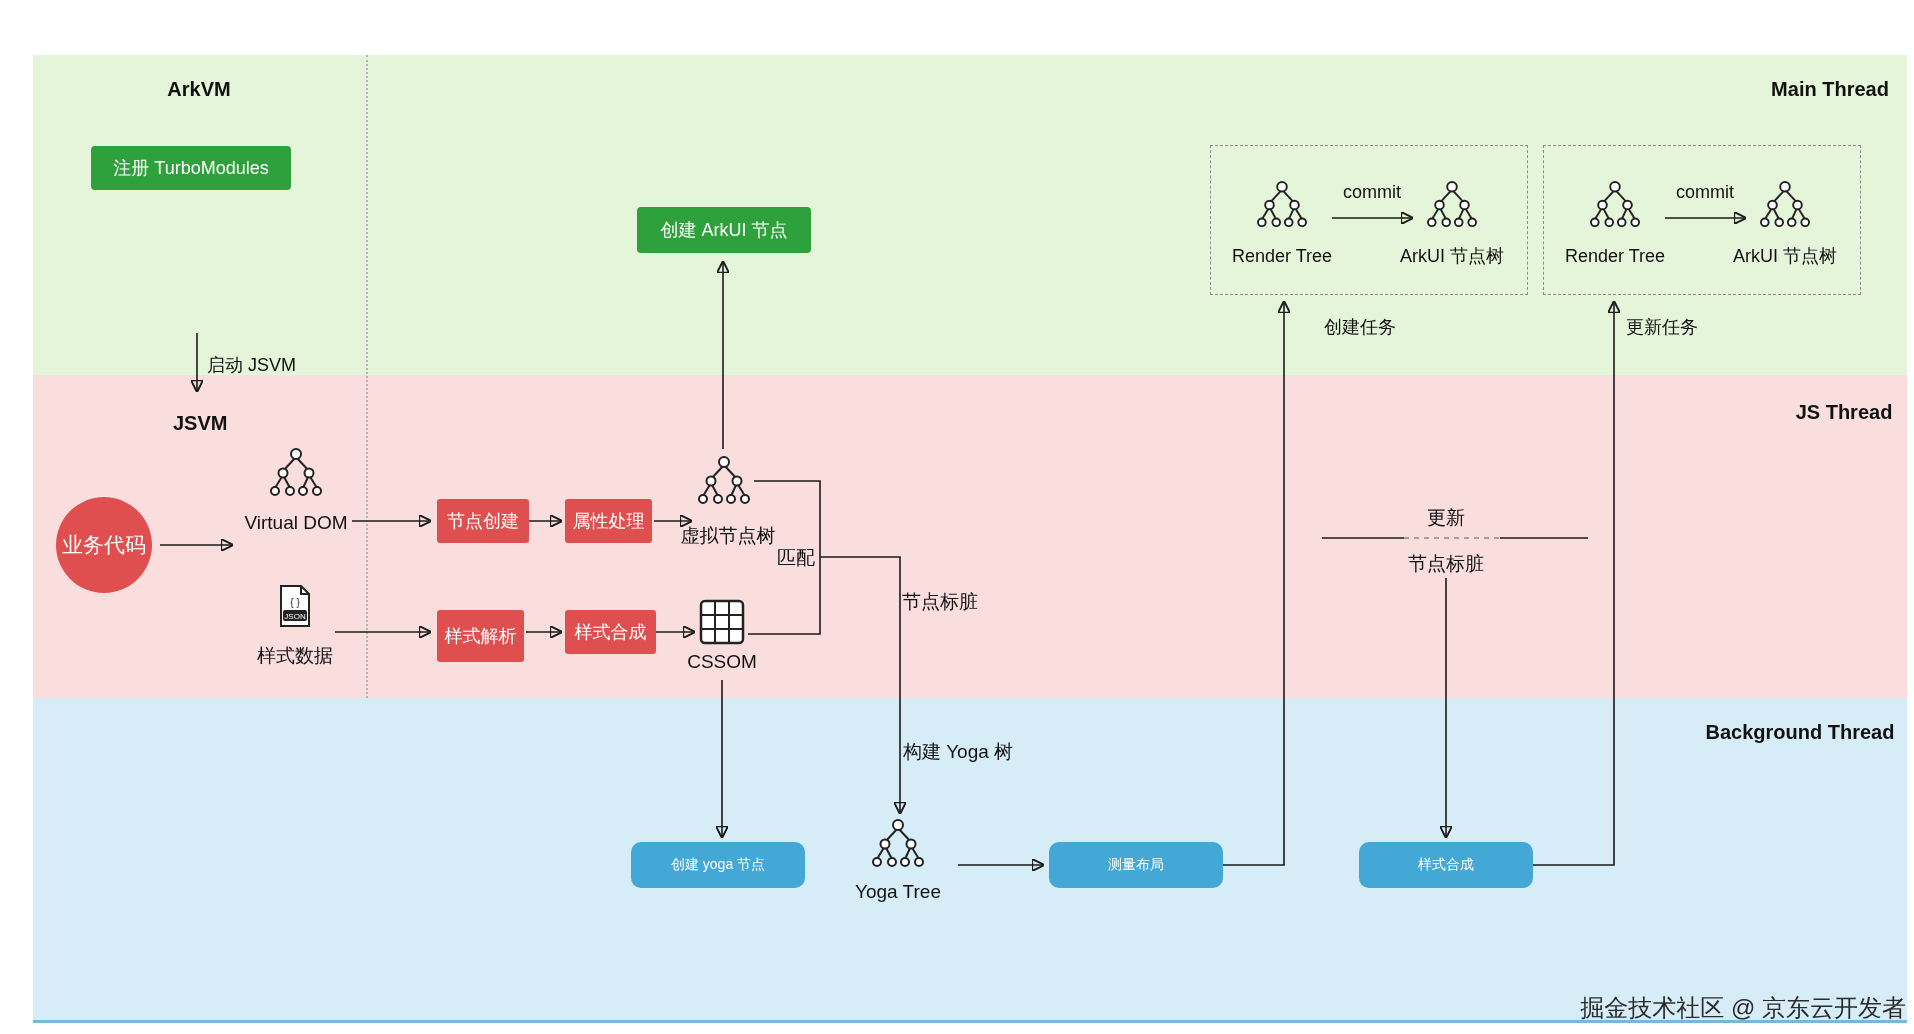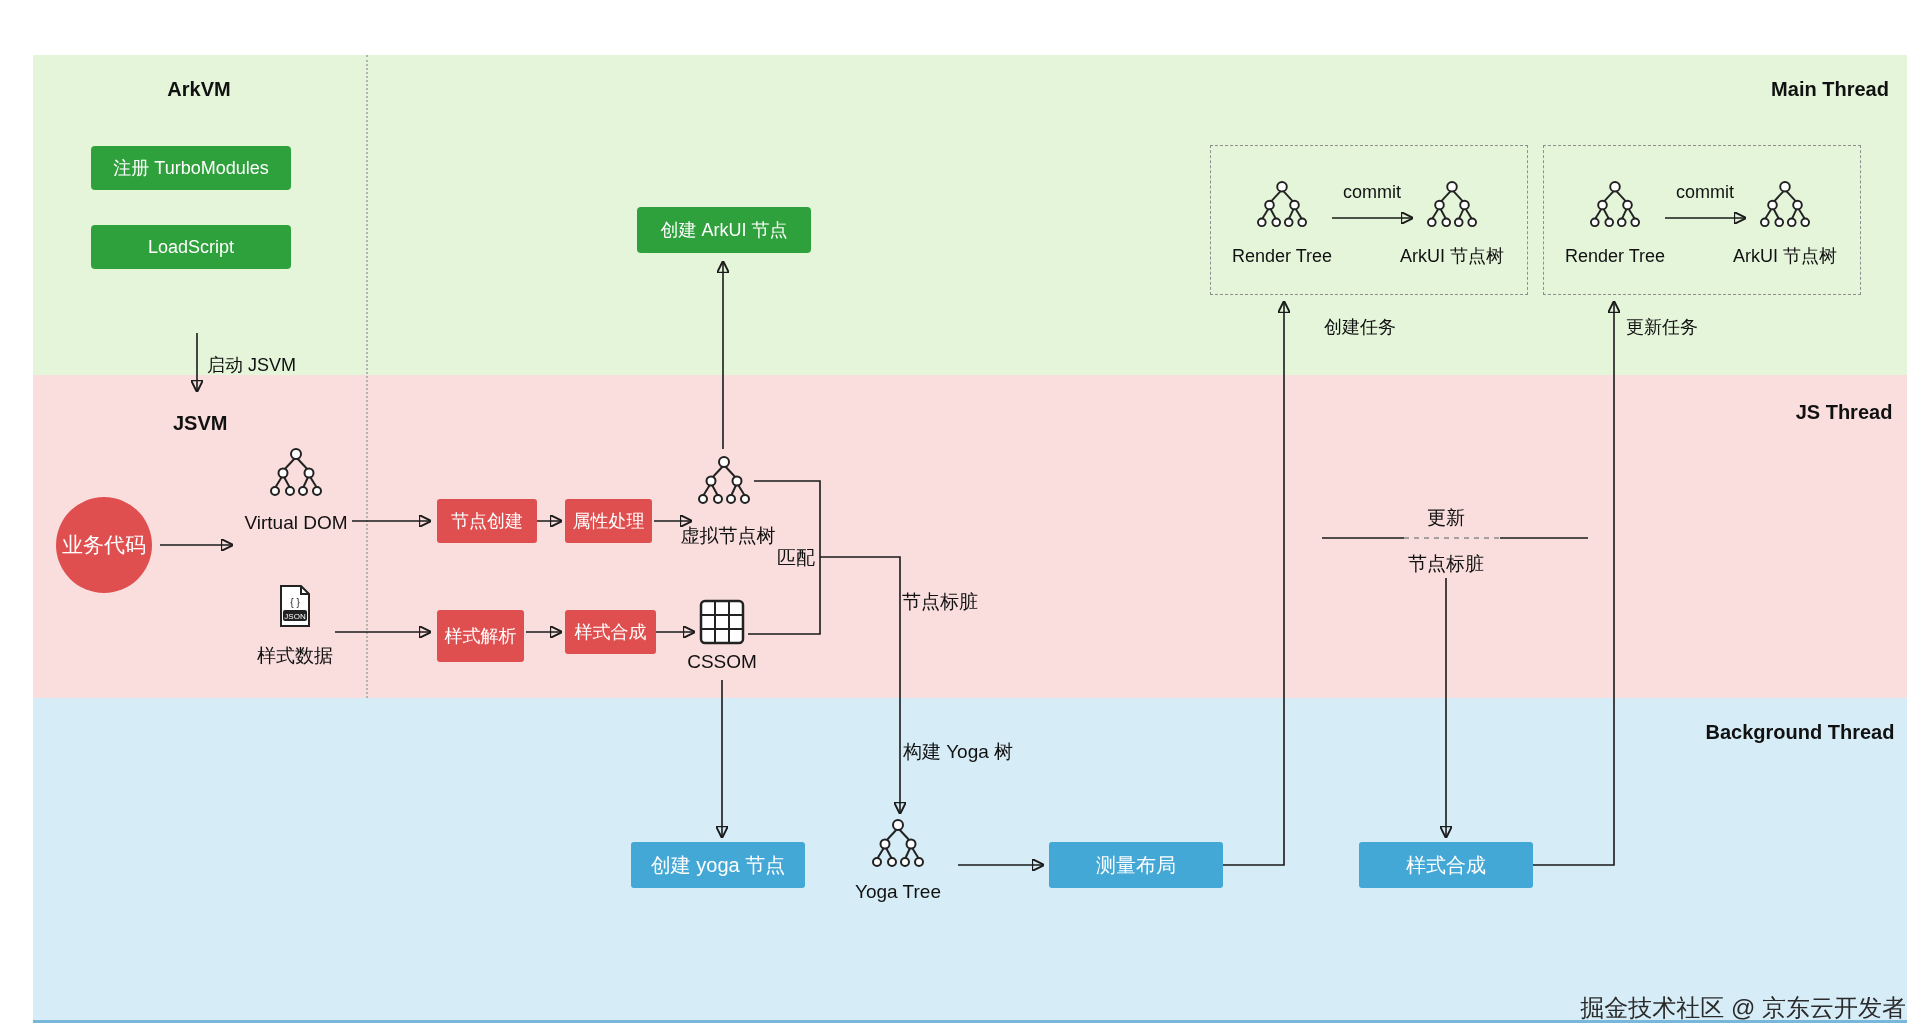--- a/index.html
+++ b/index.html
@@ -11,21 +11,21 @@
   .lane-main{top:55px;height:320px;background:var(--main-thread-bg,#e4f5da);}
   .lane-js{top:375px;height:323px;background:var(--js-thread-bg,#f9dedd);}
   .lane-bg{top:698px;height:322px;background:var(--background-thread-bg,#d6ecf7);border-bottom:3px solid #79b7da;}
   .sep{position:absolute;left:366px;top:55px;height:643px;width:0;border-left:2px dotted #b3b3b3;}
   .lane-title{font-size:20px;font-weight:600;color:#111;}
   .node-label{font-size:19px;color:#111;}
   .small-label{font-size:18px;color:#111;}
   .btn{display:flex;align-items:center;justify-content:center;color:#fff;font-size:18px;border-radius:4px;box-sizing:border-box;}
   .btn-green{background:var(--green-node,#2fa13c);}
   .box-red{background:var(--red-node,#e04f4f);border-radius:3px;}
-  .box-blue{background:var(--blue-node,#43a8d5);border-radius:3px;font-size:20px;}
+  .box-blue{background:var(--blue-node,#43a8d5);border-radius:10px;font-size:14px;}
   .dashed-box{position:absolute;border:1px dashed #8f8f8f;box-sizing:border-box;}
   .circle-red{background:var(--red-node,#e04f4f);border-radius:50%;color:#ffffff;display:flex;align-items:center;justify-content:center;font-size:21px;}
   .watermark{font-size:24px;font-weight:400;color:#2b2b2b;white-space:nowrap;}
   svg.connectors{position:absolute;inset:0;pointer-events:none;}
   svg.connectors path{stroke:#1a1a1a;stroke-width:1.6;fill:none;}
 </style>
 </head>
 <body>
 
 <svg style="position:absolute;width:0;height:0" aria-hidden="true">
@@ -99,21 +99,20 @@
     <path d="M1500 538 H1588"></path>
     <path d="M1446 578 V837" marker-end="url(#arrow)"></path>
     <path d="M1332 218 H1412" marker-end="url(#arrow)"></path>
     <path d="M1665 218 H1745" marker-end="url(#arrow)"></path>
   </svg>
 
   <div class="abs c lane-title" style="left:199px;top:89px">ArkVM</div>
   <div class="abs c lane-title" style="left:1830px;top:89px">Main Thread</div>
 
   <div class="abs btn btn-green" style="left:91px;top:146px;width:200px;height:44px">注册 TurboModules</div>
-  <div class="abs btn btn-green" style="left:91px;top:225px;width:200px;height:44px">LoadScript</div>
   <div class="abs btn btn-green" style="left:637px;top:207px;width:174px;height:46px">创建 ArkUI 节点</div>
 
   <div class="dashed-box" style="left:1210px;top:145px;width:318px;height:150px"></div>
   <svg class="abs" style="left:1255px;top:180px" width="54" height="50">
       <use href="#sym-tree"></use>
     </svg>
   <div class="abs c small-label" style="left:1372px;top:192px">commit</div>
   <svg class="abs" style="left:1425px;top:180px" width="54" height="50">
       <use href="#sym-tree"></use>
     </svg>
@@ -137,21 +136,21 @@
   <div class="abs lane-title" style="left:173px;top:412px">JSVM</div>
   <div class="abs c lane-title" style="left:1844px;top:412px">JS Thread</div>
 
   <div class="abs circle-red" style="left:56px;top:497px;width:96px;height:96px">业务代码</div>
 
   <svg class="abs" style="left:268px;top:447px" width="56" height="52">
       <use href="#sym-tree"></use>
     </svg>
   <div class="abs c node-label" style="left:296px;top:523px">Virtual DOM</div>
 
-  <div class="abs btn box-red" style="left:437px;top:499px;width:100px;height:44px">节点创建</div>
+  <div class="abs btn box-red" style="left:437px;top:499px;width:92px;height:44px">节点创建</div>
   <div class="abs btn box-red" style="left:565px;top:499px;width:87px;height:44px">属性处理</div>
 
   <svg class="abs" style="left:696px;top:455px" width="56" height="52">
       <use href="#sym-tree"></use>
     </svg>
   <div class="abs c node-label" style="left:728px;top:536px">虚拟节点树</div>
 
   <svg class="abs" style="left:277px;top:584px" width="36" height="44">
       <use href="#sym-json"></use>
     </svg>

